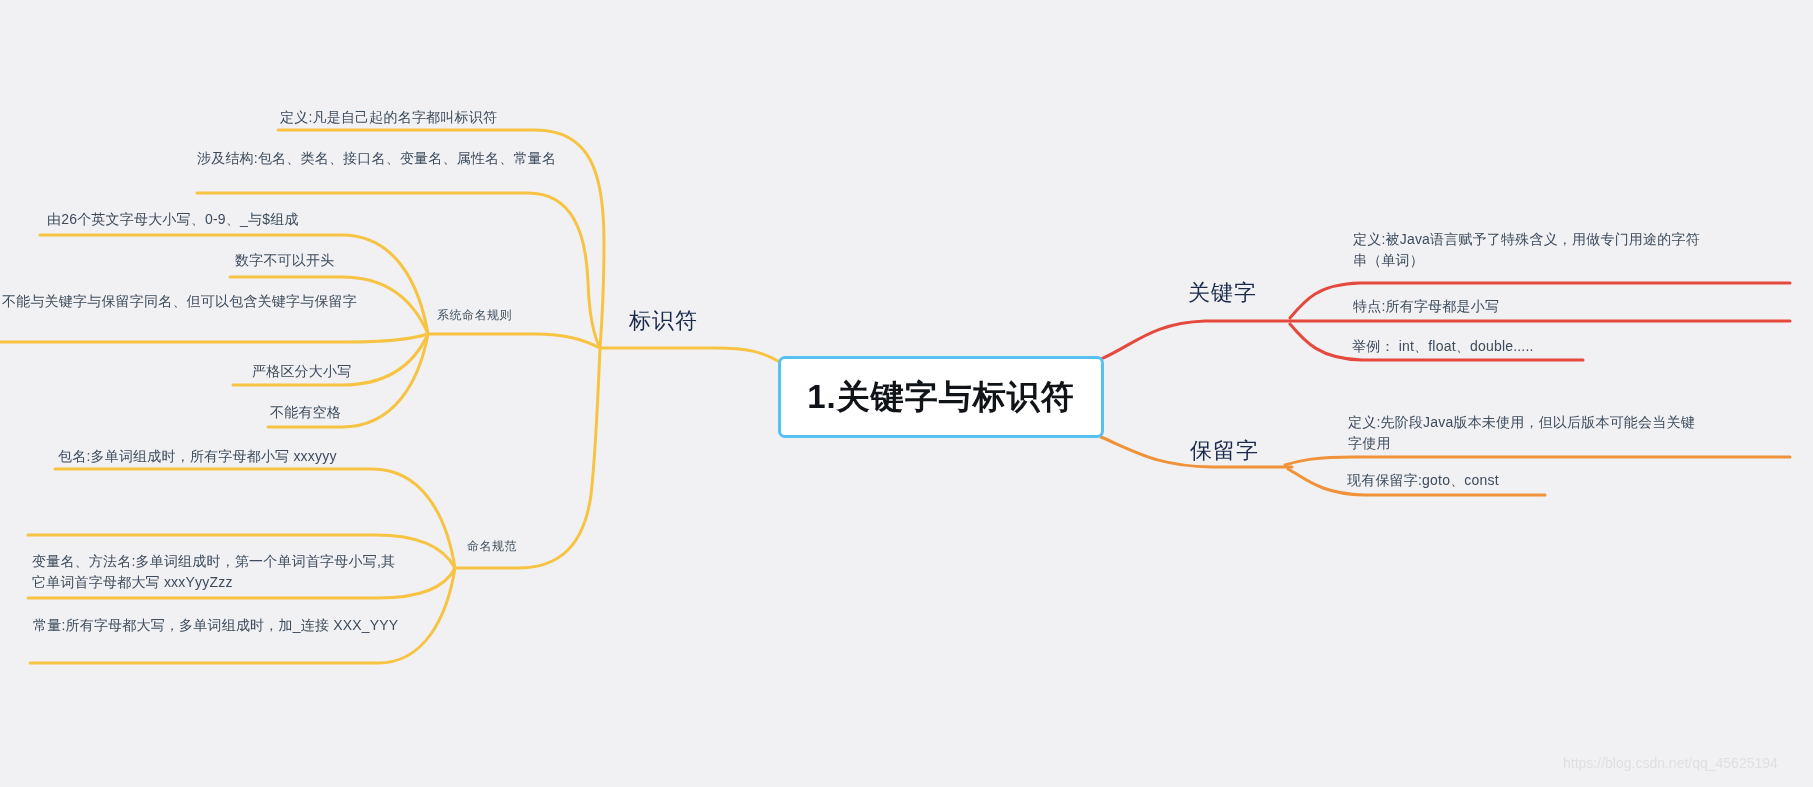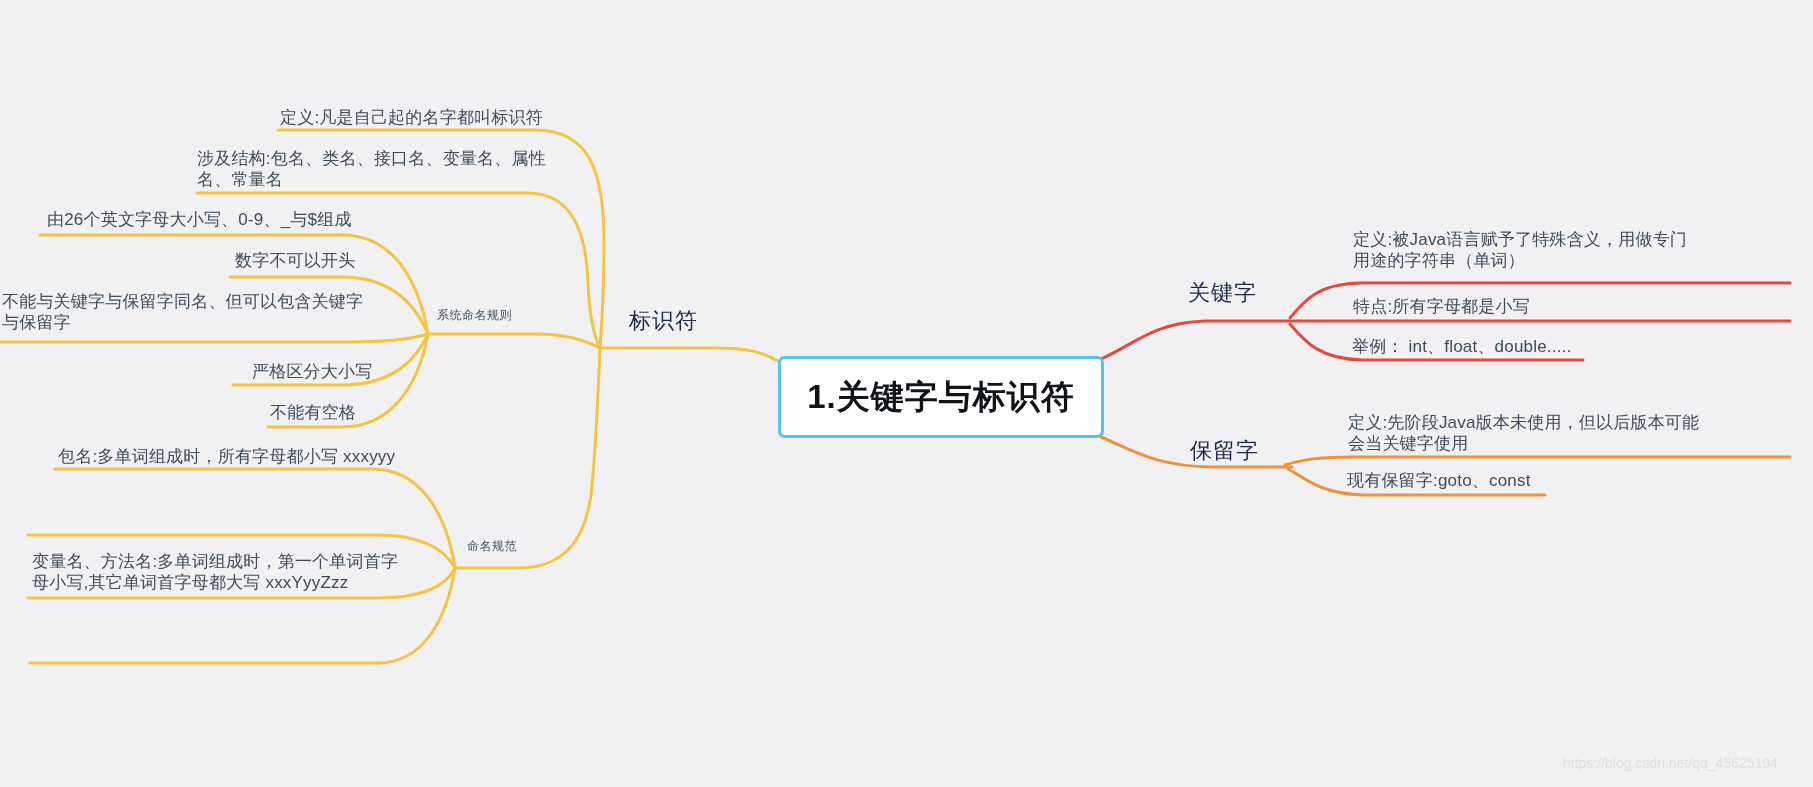--- a/index.html
+++ b/index.html
@@ -8,21 +8,21 @@
     background: var(--background, #f1f1f3);
     font-family:"Liberation Sans", sans-serif;
   }
   svg.links { position:absolute; left:0; top:0; }
   .links path { fill:none; stroke-width:3; stroke-linecap:round; }
   .stroke-yellow path { stroke: var(--yellow-branch, #f6c343); }
   .stroke-red    path { stroke: var(--red-branch, #e5483c); }
   .stroke-orange path { stroke: var(--orange-branch, #f0923a); }
 
   .leaf {
-    position:absolute; font-size:17px; line-height:21px;
+    position:absolute; font-size:14px; line-height:21px;
     color: var(--leaf-text, #3d4b5c);
     word-break: break-all; letter-spacing:0.2px;
   }
   .sub-label { position:absolute; font-size:12px; color:#425260; letter-spacing:0.5px; }
   .branch-label {
     position:absolute; font-size:22px; font-weight:normal;
     color: var(--label-text, #1b2a4a); letter-spacing:1px;
   }
   .center-topic {
     position:absolute; left:778px; top:356px; width:326px; height:82px;
@@ -77,20 +77,21 @@
   <div class="sub-label" style="left:437px;top:307px">系统命名规则</div>
   <div class="leaf" style="left:47px;top:209px">由26个英文字母大小写、0-9、_与$组成</div>
   <div class="leaf" style="left:235px;top:250px">数字不可以开头</div>
   <div class="leaf" style="left:2px;top:291px;width:366px">不能与关键字与保留字同名、但可以包含关键字与保留字</div>
   <div class="leaf" style="left:252px;top:361px">严格区分大小写</div>
   <div class="leaf" style="left:270px;top:402px">不能有空格</div>
 
   <div class="sub-label" style="left:467px;top:538px">命名规范</div>
   <div class="leaf" style="left:58px;top:446px">包名:多单词组成时，所有字母都小写 xxxyyy</div>
   <div class="leaf" style="left:32px;top:551px;width:374px">变量名、方法名:多单词组成时，第一个单词首字母小写,其它单词首字母都大写 xxxYyyZzz</div>
+  <div class="leaf" style="left:33px;top:615px;width:374px">常量:所有字母都大写，多单词组成时，加_连接 XXX_YYY</div>
 
   <div class="branch-label" style="left:1188px;top:278px">关键字</div>
   <div class="leaf" style="left:1353px;top:229px;width:348px">定义:被Java语言赋予了特殊含义，用做专门用途的字符串（单词）</div>
   <div class="leaf" style="left:1353px;top:296px">特点:所有字母都是小写</div>
   <div class="leaf" style="left:1352px;top:336px">举例：  int、float、double.....</div>
 
   <div class="branch-label" style="left:1190px;top:436px">保留字</div>
   <div class="leaf" style="left:1348px;top:412px;width:356px">定义:先阶段Java版本未使用，但以后版本可能会当关键字使用</div>
   <div class="leaf" style="left:1347px;top:470px">现有保留字:goto、const</div>
 

